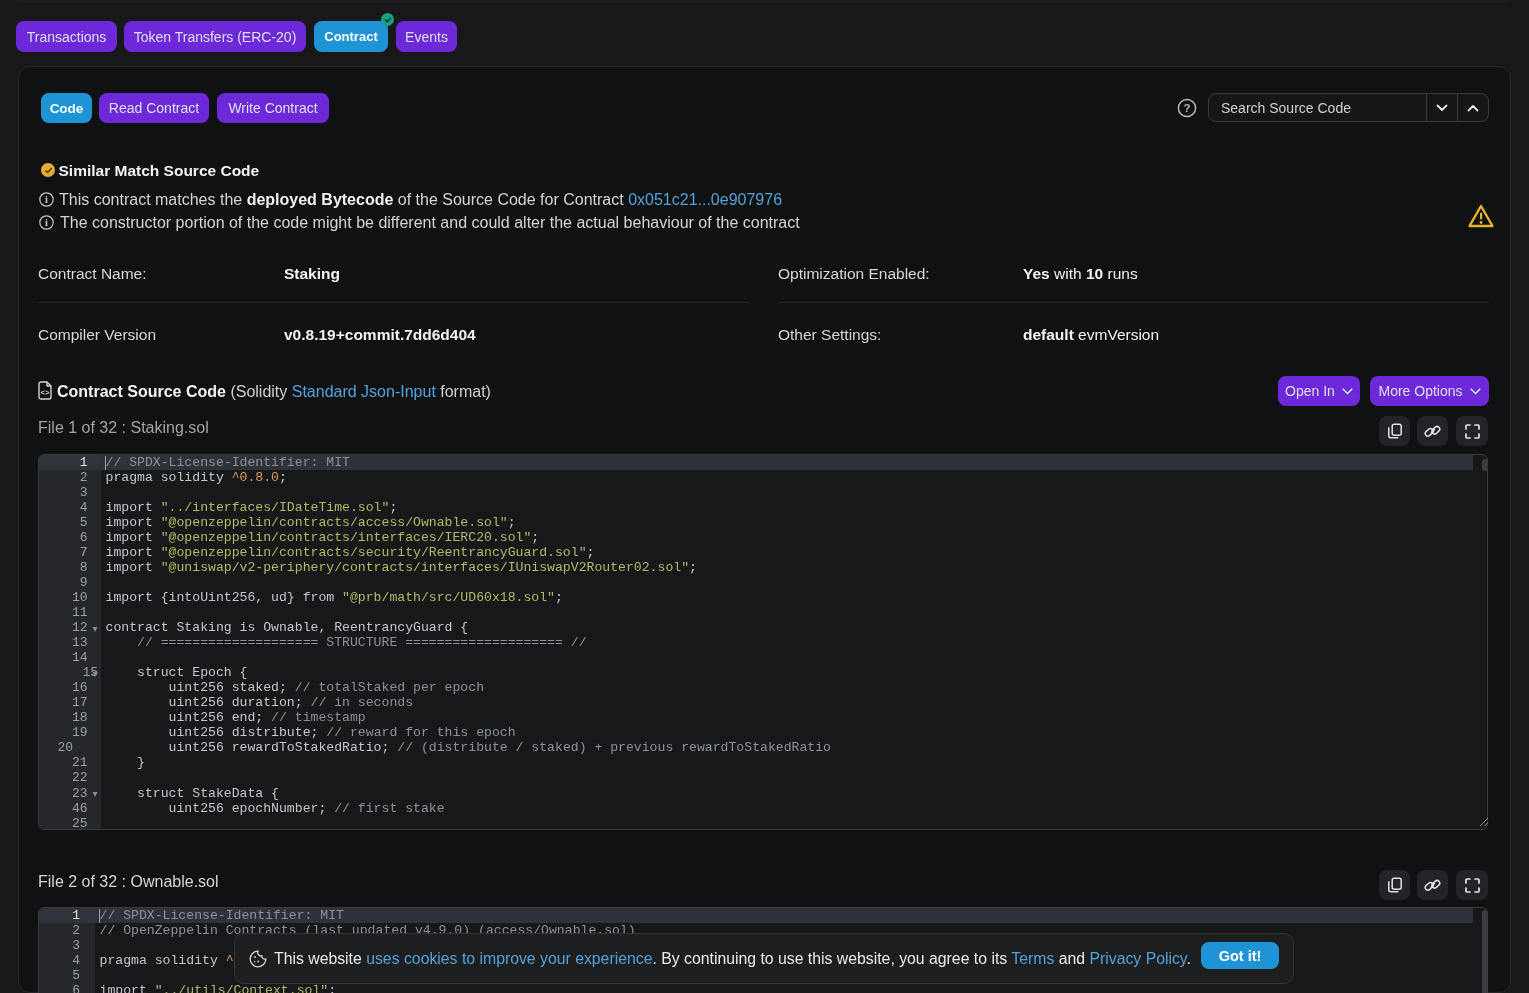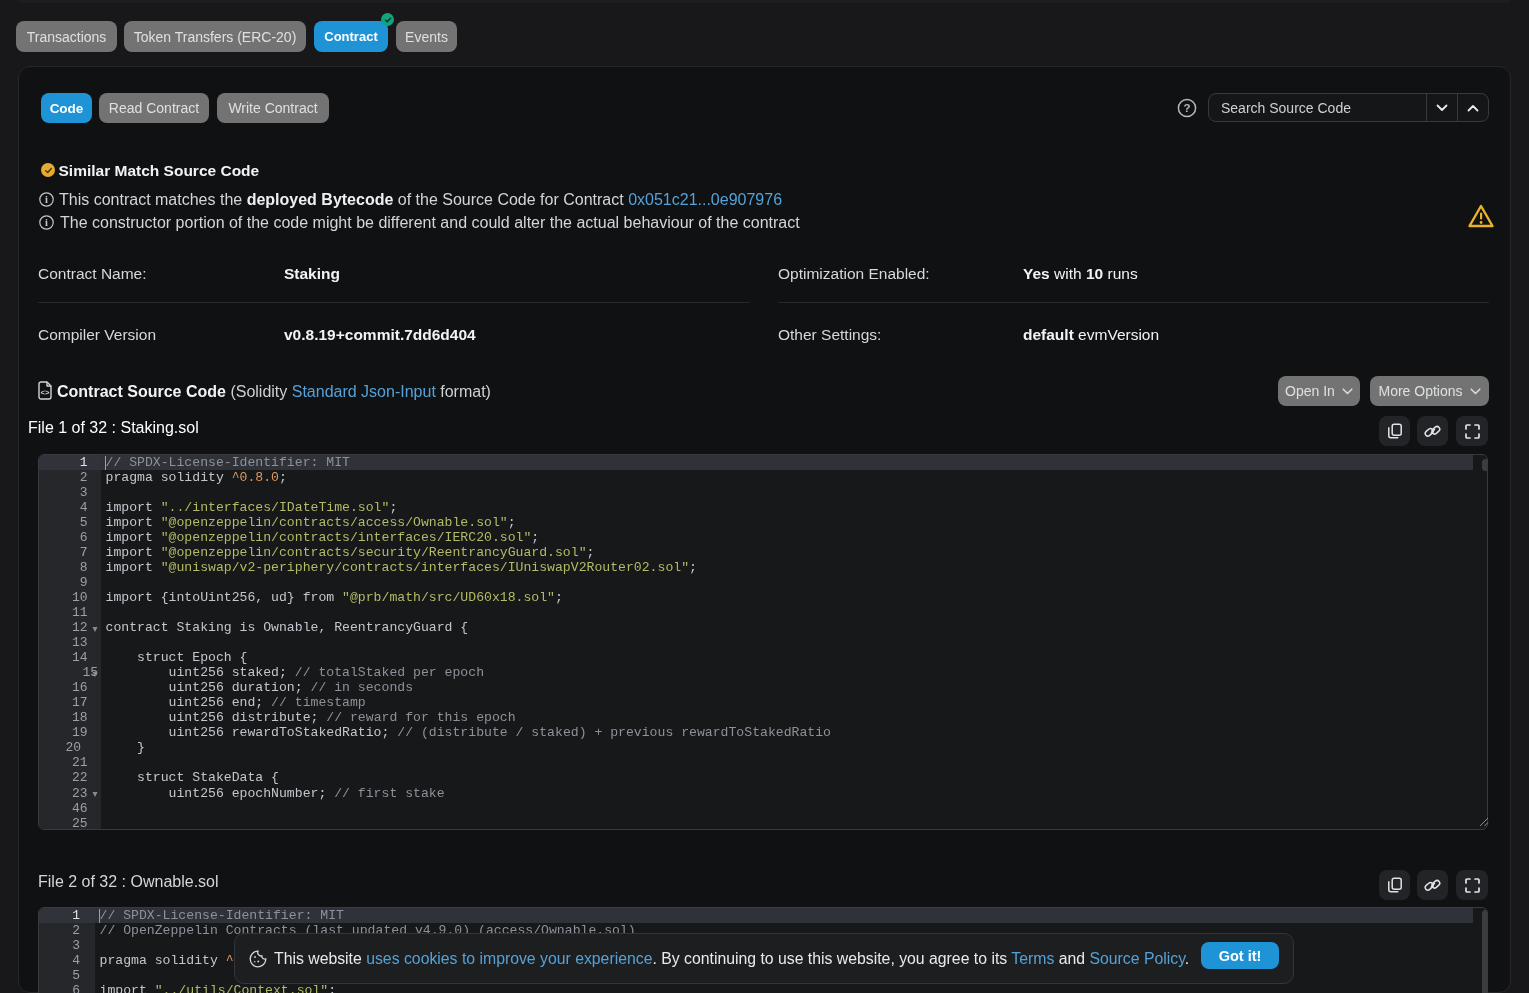--- a/index.html
+++ b/index.html
@@ -1,19 +1,19 @@
 <!DOCTYPE html>
 <html><head><meta charset="utf-8">
 <style>
 *{margin:0;padding:0;box-sizing:border-box}
 html,body{width:1529px;height:993px;overflow:hidden;background:#18181a;
 font-family:"Liberation Sans",sans-serif;position:relative}
 .abs{position:absolute}
 .pill{position:absolute;display:flex;align-items:center;justify-content:center;
-background:#737373;color:#dde0e2;border-radius:8px;font-size:14px;font-weight:400;height:30px}
+background:#6d28d9;color:#dde0e2;border-radius:8px;font-size:14px;font-weight:400;height:30px}
 .blue{background:#1e94d6;color:#fff}
 .lbl{position:absolute;font-size:15.5px;color:#d7d8da;white-space:nowrap;line-height:19px}
 .val{position:absolute;font-size:15.5px;color:#f2f3f5;font-weight:700;white-space:nowrap;line-height:19px}
 .lnk{color:#55a2d8}
 .hr{position:absolute;height:1px;background:#28282b}
 .ibtn{position:absolute;background:#232427;border-radius:8px;display:flex;align-items:center;justify-content:center}
 .cb{position:absolute;left:38px;width:1450px;background:#17181a;border:1px solid #393a3e;border-radius:6px;overflow:hidden}
 .gut{position:absolute;left:0;top:0;width:62px;height:100%;background:#25272b}
 .gln{height:15.06px;line-height:15.06px;text-align:right;padding-right:13.5px;
 font-family:"Liberation Mono",monospace;font-size:13px;color:#9aa0a8}
@@ -93,21 +93,21 @@
 <path d="M9 1 v4 h4" stroke="#d2d3d6" stroke-width="1.4" fill="none" stroke-linejoin="round"></path>
 <text x="7" y="13.5" font-size="7.5" font-weight="700" fill="#d2d3d6" text-anchor="middle" font-family="Liberation Mono">&lt;&gt;</text>
   </svg>
 <div class="lbl" style="left:57px;top:381.5px;font-size:16px;line-height:19.5px"><b style="color:#f2f3f5">Contract Source Code</b> <span style="color:#cfd0d3">(Solidity <span class="lnk">Standard Json-Input</span> format)</span></div>
 <div class="pill" style="left:1278px;top:376px;width:82px;font-size:14px;font-weight:400">Open In<svg width="11" height="7" viewBox="0 0 11 7" style="margin-left:7px">
       <path d="M1.2 1.2 L5.5 5.5 L9.8 1.2" stroke="#d9dadc" stroke-width="1.6" fill="none" stroke-linecap="round" stroke-linejoin="round"></path>
     </svg></div>
 <div class="pill" style="left:1370px;top:376px;width:119px;font-size:14px;font-weight:400">More Options<svg width="11" height="7" viewBox="0 0 11 7" style="margin-left:7px">
       <path d="M1.2 1.2 L5.5 5.5 L9.8 1.2" stroke="#d9dadc" stroke-width="1.6" fill="none" stroke-linecap="round" stroke-linejoin="round"></path>
     </svg></div>
-<div class="lbl" style="left:28px;top:417.5px;color:#ffffff;font-size:16px;line-height:19.5px">File 1 of 32 : Staking.sol</div>
+<div class="lbl" style="left:38px;top:417.5px;color:#a3a3a3;font-size:16px;line-height:19.5px">File 1 of 32 : Staking.sol</div>
 <div class="ibtn" style="left:1379px;top:416px;width:31px;height:30px">
     <svg width="16" height="16" viewBox="0 0 16 16">
       <rect x="5.2" y="1.2" width="9" height="11" rx="2" stroke="#e2e3e5" stroke-width="1.5" fill="none"></rect>
       <path d="M10.8 14.8 h-7 a2 2 0 0 1 -2-2 v-8" stroke="#e2e3e5" stroke-width="1.5" fill="none" stroke-linecap="round"></path>
     </svg>
   </div>
 <div class="ibtn" style="left:1417px;top:416px;width:31px;height:30px">
     <svg width="17" height="17" viewBox="0 0 17 17">
       <g stroke="#e2e3e5" stroke-width="1.5" fill="none" stroke-linecap="round">
         <path d="M7.2 10.2 L10.4 6.6"></path>
@@ -141,21 +141,21 @@
 <div class="gln" style="padding-right:13.5px">10</div>
 <div class="gln" style="padding-right:13.5px">11</div>
 <div class="gln" style="padding-right:13.5px">12</div>
 <div class="gln" style="padding-right:13.5px">13</div>
 <div class="gln" style="padding-right:13.5px">14</div>
 <div class="gln" style="padding-right:3px">15</div>
 <div class="gln" style="padding-right:13.5px">16</div>
 <div class="gln" style="padding-right:13.5px">17</div>
 <div class="gln" style="padding-right:13.5px">18</div>
 <div class="gln" style="padding-right:13.5px">19</div>
-<div class="gln" style="padding-right:20px">20</div>
+<div class="gln" style="padding-right:28px">20</div>
 <div class="gln" style="padding-right:13.5px">21</div>
 <div class="gln" style="padding-right:13.5px">22</div>
 <div class="gln" style="padding-right:13.5px">23</div>
 <div class="gln" style="padding-right:13.5px">46</div>
 <div class="gln" style="padding-right:13.5px">25</div>
 </div>
 <div class="abs" style="left:50px;top:168.16px;width:12px;height:12px;color:#878c93;font-size:10px;line-height:11px;text-align:center">▾</div>
 <div class="abs" style="left:50px;top:213.34px;width:12px;height:12px;color:#878c93;font-size:10px;line-height:11px;text-align:center">▾</div>
 <div class="abs" style="left:50px;top:333.82px;width:12px;height:12px;color:#878c93;font-size:10px;line-height:11px;text-align:center">▾</div>
 <div class="codearea" style="left:62px">
@@ -164,20 +164,21 @@
 <div class="cl"></div>
 <div class="cl">import <span class="st">"../interfaces/IDateTime.sol"</span>;</div>
 <div class="cl">import <span class="st">"@openzeppelin/contracts/access/Ownable.sol"</span>;</div>
 <div class="cl">import <span class="st">"@openzeppelin/contracts/interfaces/IERC20.sol"</span>;</div>
 <div class="cl">import <span class="st">"@openzeppelin/contracts/security/ReentrancyGuard.sol"</span>;</div>
 <div class="cl">import <span class="st">"@uniswap/v2-periphery/contracts/interfaces/IUniswapV2Router02.sol"</span>;</div>
 <div class="cl"></div>
 <div class="cl">import {intoUint256, ud} from <span class="st">"@prb/math/src/UD60x18.sol"</span>;</div>
 <div class="cl"></div>
 <div class="cl">contract Staking is Ownable, ReentrancyGuard {</div>
+<div class="cl">    <span class="cm">// ==================== STRUCTURE ==================== //</span></div>
 <div class="cl"></div>
 <div class="cl">    struct Epoch {</div>
 <div class="cl">        uint256 staked; <span class="cm">// totalStaked per epoch</span></div>
 <div class="cl">        uint256 duration; <span class="cm">// in seconds</span></div>
 <div class="cl">        uint256 end; <span class="cm">// timestamp</span></div>
 <div class="cl">        uint256 distribute; <span class="cm">// reward for this epoch</span></div>
 <div class="cl">        uint256 rewardToStakedRatio; <span class="cm">// (distribute / staked) + previous rewardToStakedRatio</span></div>
 <div class="cl">    }</div>
 <div class="cl"></div>
 <div class="cl">    struct StakeData {</div>
@@ -239,14 +240,14 @@
 <div class="abs" style="left:59.5px;top:1px;width:1.5px;height:14px;background:#9aa0a8"></div>
 <div class="abs" style="left:1442.5px;top:2px;width:7px;height:110px;background:#3c3d40;border-radius:3.5px"></div>
 </div>
 <div class="abs" style="left:234px;top:933px;width:1060px;height:51px;background:#1d1e20;border:1px solid #343539;border-radius:10px;z-index:5;display:flex;align-items:center">
 <svg style="margin-left:14px" width="18" height="18" viewBox="0 0 18 18">
 <path d="M9 1.2 a7.8 7.8 0 1 0 7.8 7.8 a3.2 3.2 0 0 1 -4 -3.1 a3.4 3.4 0 0 1 -3.8 -4.7 Z" stroke="#d6d7d9" stroke-width="1.3" fill="none"></path>
 <circle cx="6" cy="7" r="0.9" fill="#d6d7d9"></circle>
       <circle cx="9.3" cy="11.5" r="0.9" fill="#d6d7d9"></circle>
       <circle cx="5.8" cy="11.8" r="0.7" fill="#d6d7d9"></circle>
     </svg>
-<div style="margin-left:7px;font-size:15.8px;color:#e9eaec;white-space:nowrap">This website <span class="lnk">uses cookies to improve your experience</span>. By continuing to use this website, you agree to its <span class="lnk">Terms</span> and <span class="lnk">Source Policy</span>.</div>
+<div style="margin-left:7px;font-size:15.8px;color:#e9eaec;white-space:nowrap">This website <span class="lnk">uses cookies to improve your experience</span>. By continuing to use this website, you agree to its <span class="lnk">Terms</span> and <span class="lnk">Privacy Policy</span>.</div>
 <div style="position:absolute;right:14px;top:8px;width:78px;height:27px;background:#1e94d6;border-radius:8px;display:flex;align-items:center;justify-content:center;color:#fff;font-size:14.5px;font-weight:700">Got it!</div>
 </div>
 </body></html>

